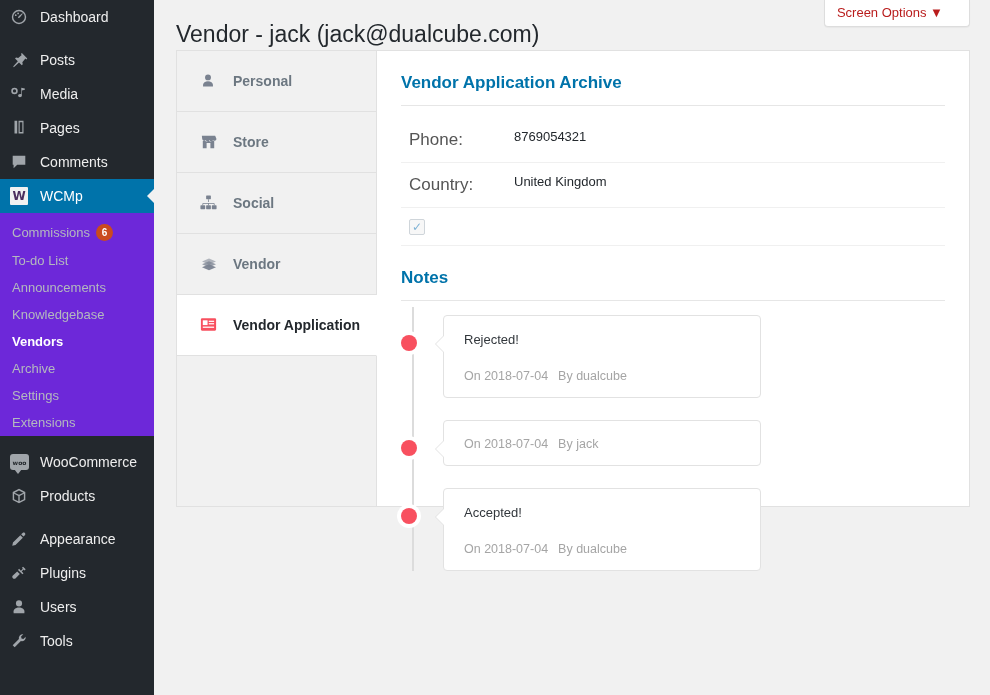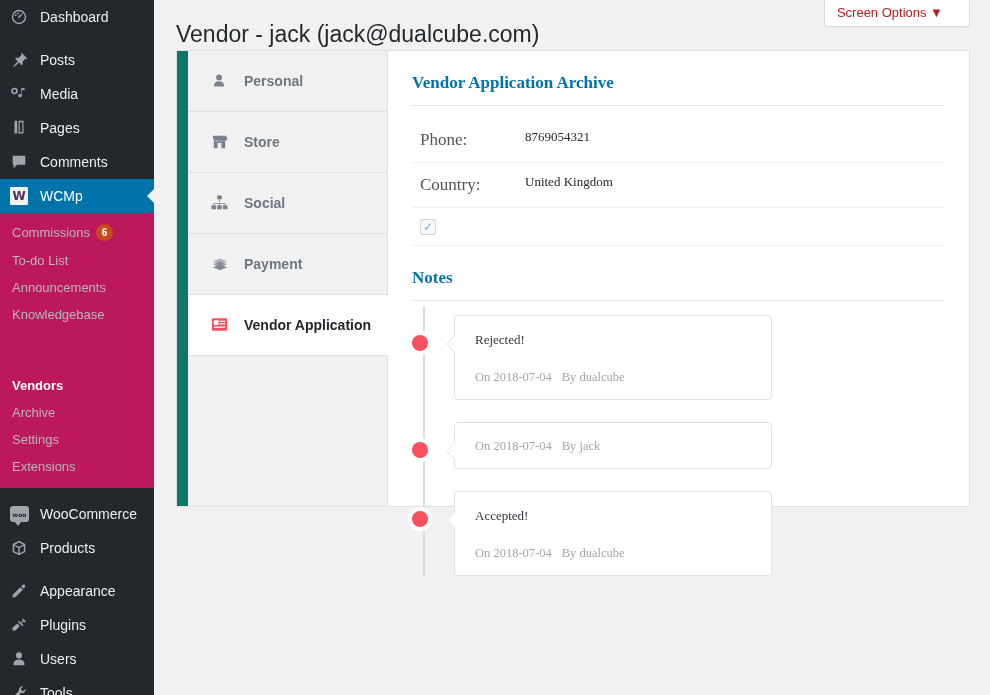--- a/index.html
+++ b/index.html
@@ -36,27 +36,27 @@
     background: #0073aa; color: #fff; font-weight: 400;
   }
   .menu-item.active .mi-icon { color: #fff; }
   .menu-item.active::after {
     content: ""; position: absolute; right: -1px; top: 50%;
     margin-top: -8px; width: 0; height: 0;
     border-top: 8px solid transparent;
     border-bottom: 8px solid transparent;
     border-right: 8px solid #f1f1f1;
   }
-  .submenu { background: #be185d; padding: 5px 0 8px 0; }
+  .submenu { background: #6d28d9; padding: 5px 0 0 0; }
   .submenu-item {
     display: block; padding: 6px 0 6px 12px;
     font-size: 13px; color: #b4b9be; position: relative;
     white-space: nowrap;
   }
-  .submenu-item.current { color: #fff; font-weight: bold; margin-top: 44px; }
+  .submenu-item.current { color: #fff; font-weight: bold; }
   .badge-count {
     display: inline-block; margin-left: 6px;
     background: #ca4a1f; color: #fff;
     font-size: 10px; font-weight: bold;
     min-width: 17px; height: 17px; line-height: 17px;
     border-radius: 10px; text-align: center;
     padding: 0 5px; vertical-align: 1px;
   }
   .menu-sep { height: 9px; }
 
@@ -97,25 +97,24 @@
     box-shadow: 0 1px 1px rgba(0,0,0,.04);
     cursor: pointer; white-space: nowrap;
   }
   .page-title {
     font-size: 23px; font-weight: 400; color: #23282d;
     padding: 20px 0 0 22px; line-height: 1.3;
   }
 
   .vendor-panel {
     margin: 0 20px 0 22px;
-    background: #0f766e;
+    background: #eab308;
     border: 1px solid #e1e1e1;
     display: flex;
     height: 457px;
-    padding-left: 11px;
   }
   
   .vtabs {
     width: 200px; min-width: 200px;
     background: #f1f1f1;
     border-right: 1px solid #e1e1e1;
   }
   .vtab {
     display: flex; align-items: center;
     height: 61px; padding-left: 22px;
@@ -128,21 +127,21 @@
     display: flex; align-items: center; color: #7a8290;
   }
   .vtab.active {
     background: #fff; color: #23282d;
     margin-right: -1px; border-right: 1px solid #fff;
   }
   .vtab.active .vt-icon { color: #f8505f; }
   .vtab-filler { }
 
   
-  .vcontent { flex: 1; padding: 22px 24px 0 24px; background: #fff; font-family: Liberation Serif, serif; }
+  .vcontent { flex: 1; padding: 22px 24px 0 24px; background: #fff; }
   .section-title {
     color: #0073aa; font-size: 17px; font-weight: bold;
     padding-bottom: 12px;
   }
   .section-rule { border-bottom: 1px solid #e6e6e6; margin-bottom: 12px; }
 
   .field-row {
     display: flex; align-items: flex-start;
     border-bottom: 1px solid #f0f0f0;
     padding: 8px 0 8px 8px;
@@ -389,21 +388,21 @@
         </div>
 
         <div class="vtab">
           <span class="vt-icon">
             <svg width="20" height="20" viewBox="0 0 20 20" fill="currentColor">
                 <path d="M3 13.2l7-3 7 3-7 3z" opacity=".95"></path>
                 <path d="M3 10.3l7-3 7 3-7 3z" opacity=".75"></path>
                 <path d="M3 7.4l7-3 7 3-7 3z" opacity=".55"></path>
               </svg>
           </span>
-          <span>Payment</span>
+          <span>Vendor</span>
         </div>
 
         <div class="vtab active">
           <span class="vt-icon">
             <svg width="19" height="19" viewBox="0 0 20 20" fill="currentColor">
                 <rect x="2" y="3.5" width="16" height="13" rx="1.2"></rect>
                 <rect x="4" y="5.6" width="5" height="5" fill="#fff"></rect>
                 <rect x="10.3" y="6" width="5.6" height="1.3" fill="#fff"></rect>
                 <rect x="10.3" y="8.6" width="5.6" height="1.3" fill="#fff"></rect>
                 <rect x="4" y="12.2" width="11.9" height="1.3" fill="#fff"></rect>

